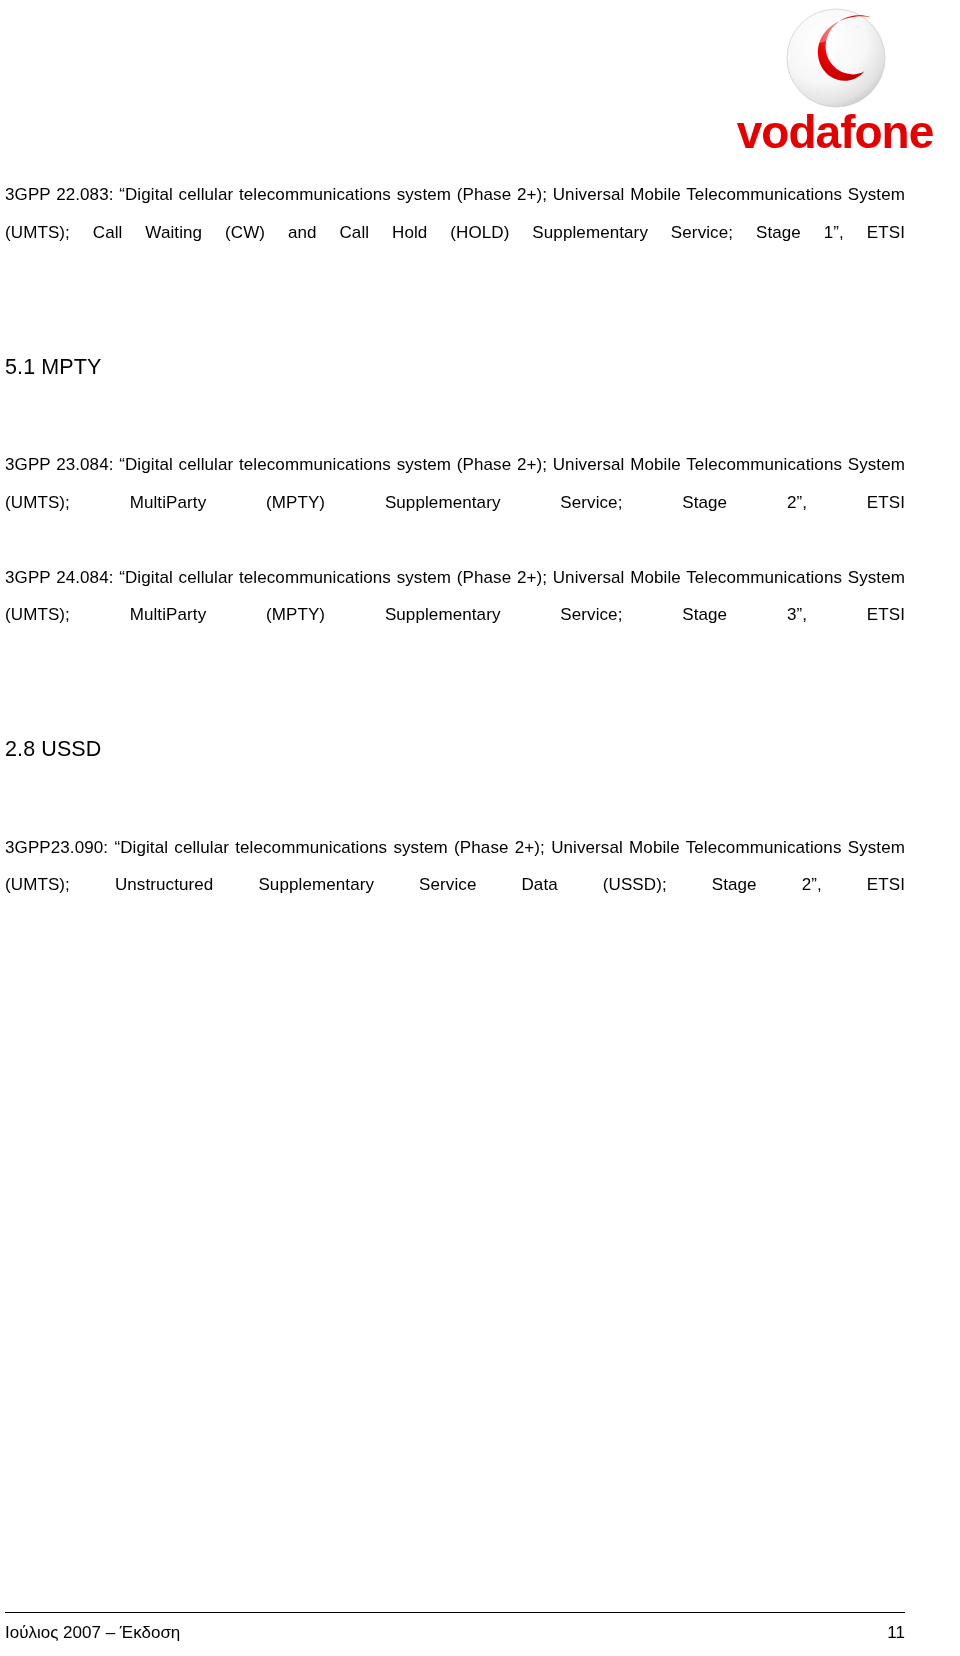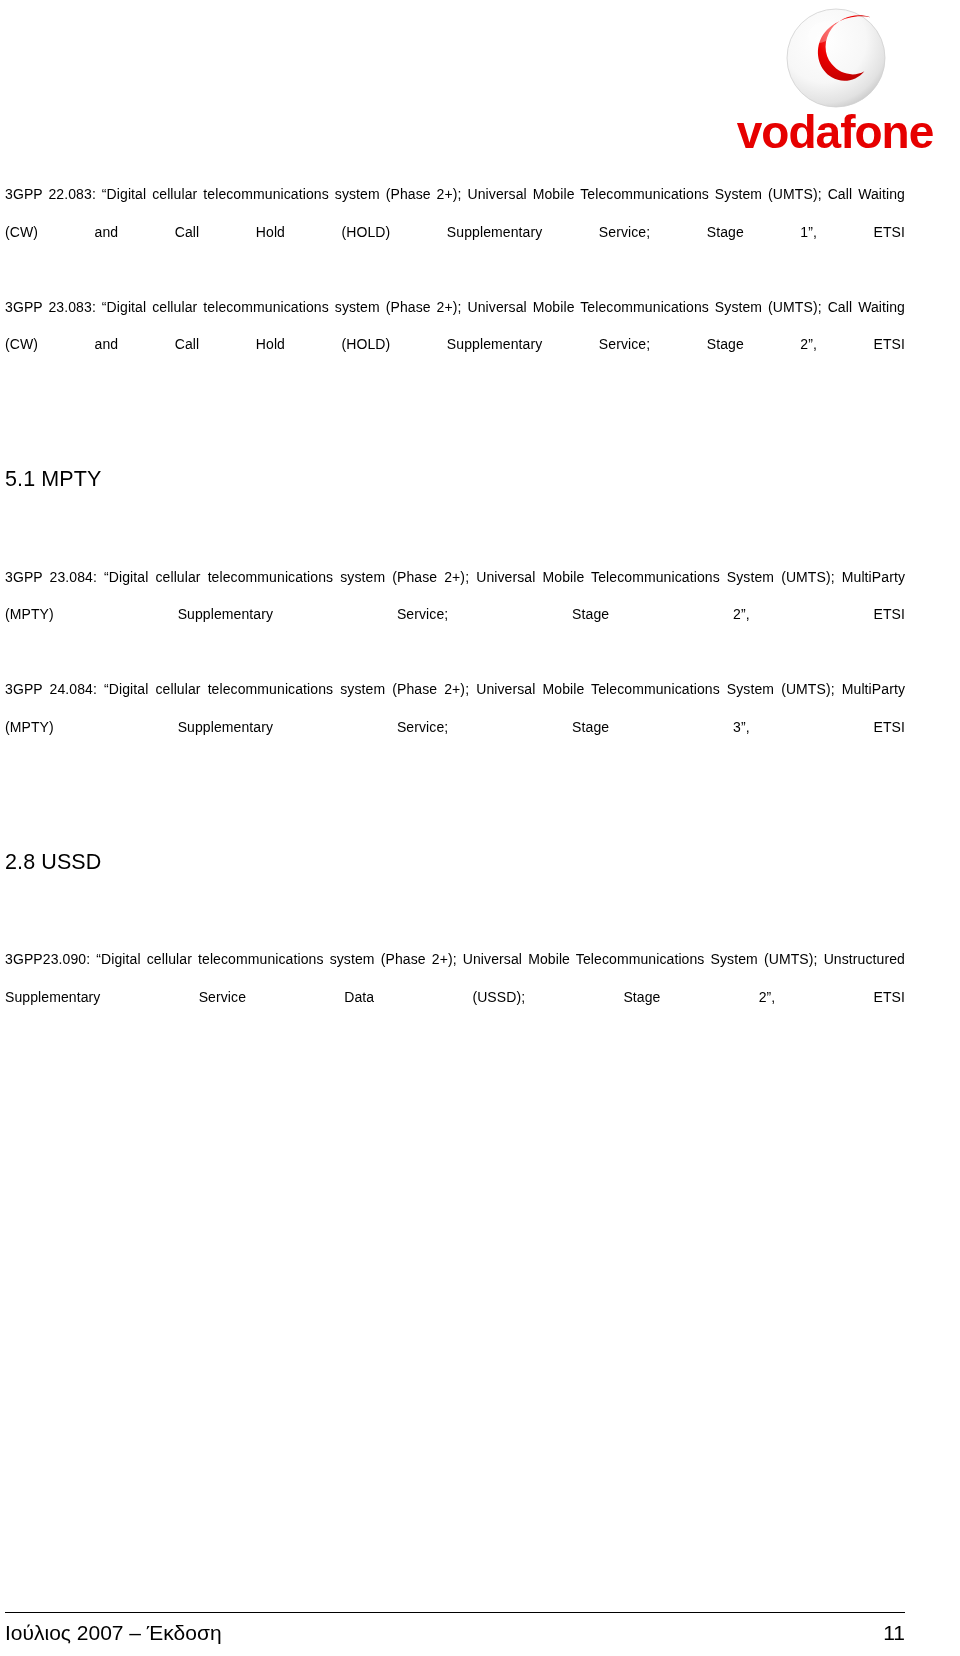--- a/index.html
+++ b/index.html
@@ -45,21 +45,21 @@
     position: absolute;
     top: 176px;
     left: 5px;
     width: 900px;
   }
 
   p.ref {
     margin: 0;
     text-align: justify;
     text-justify: inter-word;
-    font-size: 14px;
+    font-size: 17px;
     line-height: 37.5px;
     letter-spacing: 0.1px;
   }
   
   p.ref::after {
     content: "";
     display: inline-block;
     width: 100%;
   }
 
@@ -84,21 +84,21 @@
   #footer-rule {
     border: 0;
     border-top: 1.5px solid #000000;
     margin: 0 0 6px 0;
     width: 100%;
   }
   #footer-row {
     display: flex;
     justify-content: space-between;
     align-items: flex-end;
-    font-size: 21px;
+    font-size: 17px;
     line-height: 28px;
   }
 </style>
 </head>
 <body>
 
 <div id="logo">
 
   <svg id="logo-mark" viewBox="0 0 100 100">
     <defs>
@@ -127,21 +127,20 @@
   </svg>
 
   <svg id="logo-wordmark" viewBox="0 0 222 50">
     <text x="111" y="40" text-anchor="middle" font-family="'Liberation Sans', sans-serif" font-size="46" font-weight="bold" letter-spacing="-1" fill="#E60000">vodafone</text>
   </svg>
 </div>
 
 <div id="doc">
 
   <p class="ref">3GPP 22.083: “Digital cellular telecommunications system (Phase 2+); Universal Mobile Telecommunications System (UMTS); Call Waiting (CW) and Call Hold (HOLD) Supplementary Service; Stage 1”, ETSI</p>
-  <p class="ref">3GPP 23.083: “Digital cellular telecommunications system (Phase 2+); Universal Mobile Telecommunications System (UMTS); Call Waiting (CW) and Call Hold (HOLD) Supplementary Service; Stage 2”, ETSI</p>
 
   <div class="gap-before-heading"></div>
   <h2 class="section-heading">5.1 MPTY</h2>
   <div class="gap-after-heading"></div>
 
   <p class="ref">3GPP 23.084: “Digital cellular telecommunications system (Phase 2+); Universal Mobile Telecommunications System (UMTS); MultiParty (MPTY) Supplementary Service; Stage 2”, ETSI</p>
   <p class="ref">3GPP 24.084: “Digital cellular telecommunications system (Phase 2+); Universal Mobile Telecommunications System (UMTS); MultiParty (MPTY) Supplementary Service; Stage 3”, ETSI</p>
 
   <div class="gap-before-heading"></div>
   <h2 class="section-heading">2.8 USSD</h2>

